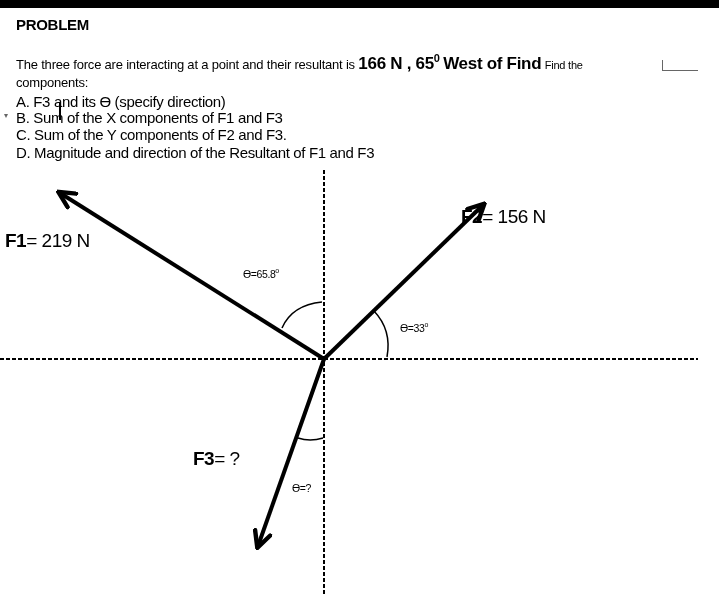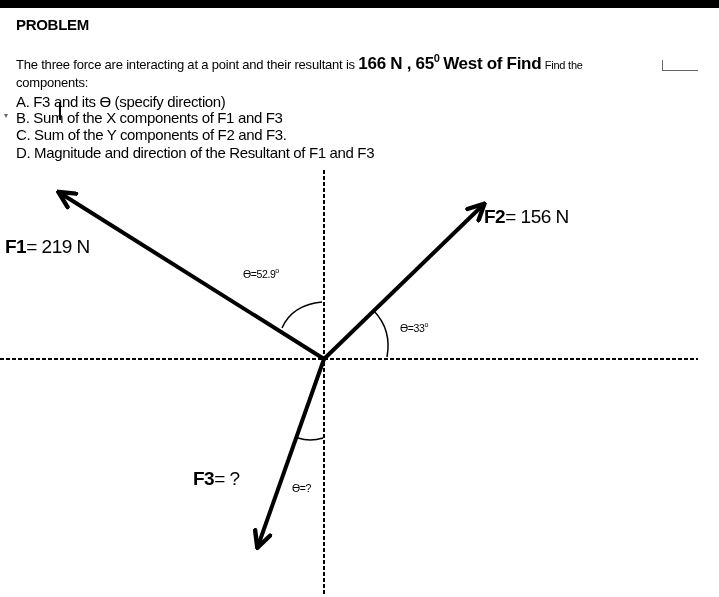--- a/index.html
+++ b/index.html
@@ -75,19 +75,19 @@
 
   <line x1="324" y1="359" x2="483" y2="205" stroke="#000" stroke-width="4" marker-end="url(#arrow)"></line>
 
   <line x1="324" y1="359" x2="258" y2="546" stroke="#000" stroke-width="4" marker-end="url(#arrow)"></line>
 
   <path d="M282 328 Q292 305 322 302" fill="none" stroke="#000" stroke-width="1.5"></path>
   <path d="M374 311 Q392 330 387 357" fill="none" stroke="#000" stroke-width="1.5"></path>
   <path d="M298 438 Q310 442 323 438" fill="none" stroke="#000" stroke-width="1.5"></path>
 </svg>
 
-<div class="label force-label" style="left:5px; top:230px;margin-top:6px;"><b>F1</b><span>= 219 N</span></div>
-<div class="label force-label" style="left:484px; top:206px;"><b>F2</b><span>= 156 N</span></div>
-<div class="label force-label" style="left:193px; top:468px;"><b>F3</b><span>= ?</span></div>
+<div class="label force-label" style="left:5px; top:230px;"><b>F1</b><span>= 219 N</span></div>
+<div class="label force-label" style="left:461px; top:206px;"><b>F2</b><span>= 156 N</span></div>
+<div class="label force-label" style="left:193px; top:448px;"><b>F3</b><span>= ?</span></div>
 
-<div class="label angle-label" style="left:243px; top:267px;"><span>ϴ=52.9</span><sup>o</sup></div>
+<div class="label angle-label" style="left:243px; top:267px;"><span>ϴ=65.8</span><sup>o</sup></div>
 <div class="label angle-label" style="left:400px; top:321px;"><span>ϴ=33</span><sup>o</sup></div>
 <div class="label angle-label" style="left:292px; top:482px;"><span>ϴ=?</span></div>
 
 </body></html>

